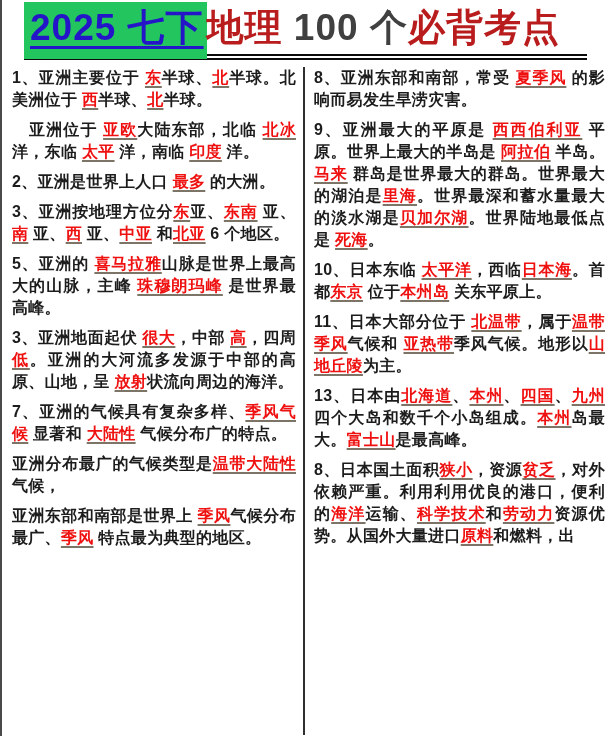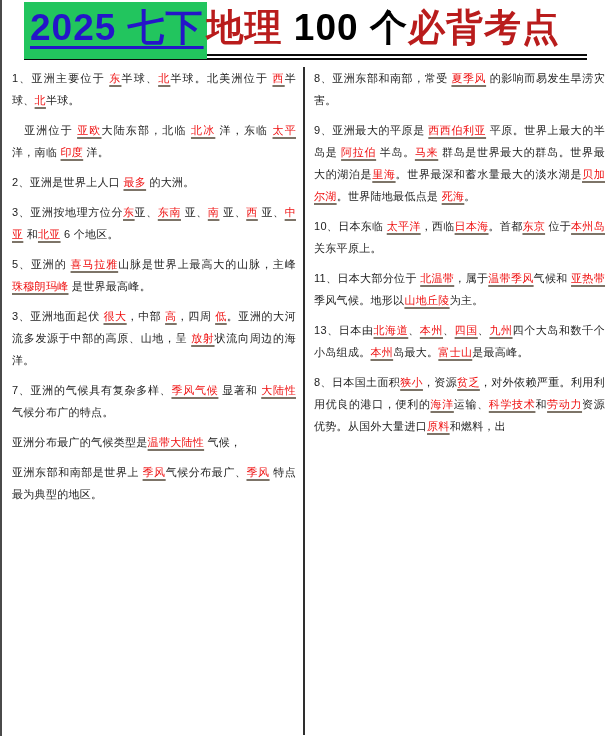--- a/index.html
+++ b/index.html
@@ -30,46 +30,46 @@
   .t-bluehl {
     color: #2415c9;
     background: #22c55e;
     padding: 5px 3px 11px 6px;
     text-decoration: underline;
     text-decoration-color: #2415c9;
     text-decoration-thickness: 3px;
     text-underline-offset: 6px;
   }
   .t-black { color: #b91c1c; }
-  .t-red   { color: #000000; }
+  .t-red   { color: #404040; }
   .cols {
     display: flex;
     margin-top: 7px;
     height: 668px;
   }
   .col {
     box-sizing: border-box;
   }
   .col-left {
     width: 304px;
     padding: 0 7px 0 10px;
     border-right: 2px solid #2e2e2e;
   }
   .col-right {
     width: 305px;
     padding: 0 4px 0 9px;
   }
   .col p {
     margin: 0 0 8px 0;
-    font-size: 11px;
+    font-size: 16px;
     line-height: 22px;
     letter-spacing: 0.3px;
     text-align: justify;
     color: #1c1c1c;
-    font-weight: 400;
+    font-weight: 700;
     word-break: break-all;
   }
   .k {
     color: #ef1010;
     text-decoration: underline;
     text-decoration-color: #7d7468;
     text-decoration-thickness: 1.5px;
     text-underline-offset: 3px;
   }
 </style>

